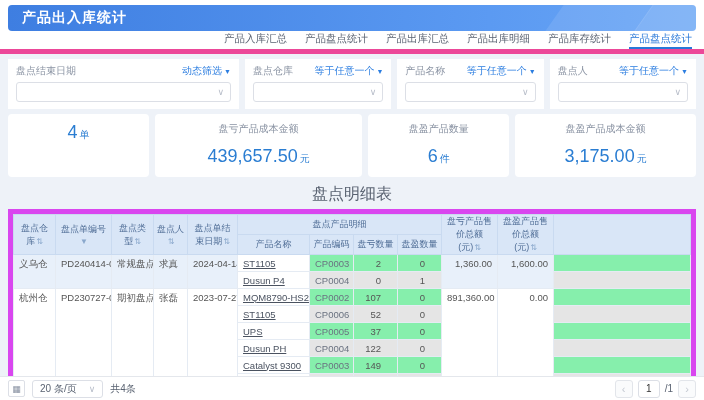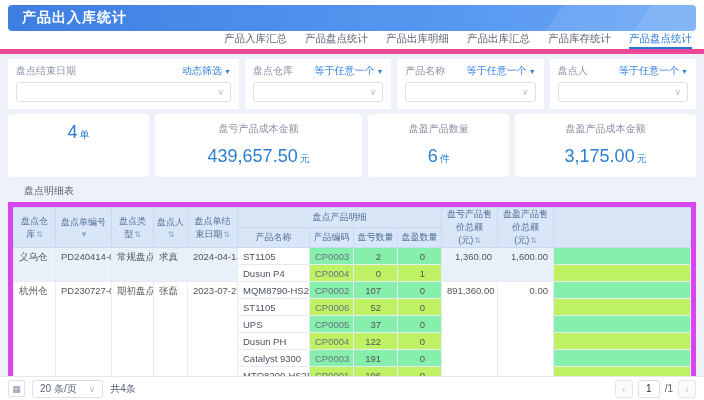--- a/index.html
+++ b/index.html
@@ -44,30 +44,30 @@
   .filter-select .chev { color: #b6bcc8; font-size: 9px; }
   
   .summary { display: flex; gap: 6px; margin-top: 5px; flex: 0 0 auto; }
   .summary-card { background: #fff; border-radius: 4px; padding: 8px 4px 10px; text-align: center; flex: 1 1 0; min-width: 0; }
   .summary-card.w15 { flex: 1.5 1 0; }
   .summary-card.w13 { flex: 1.3 1 0; }
   .card-label { color: #8a93a3; font-size: 10px; margin-bottom: 10px; white-space: nowrap; overflow: hidden; }
   .card-value { color: #2a7dd2; font-size: 18px; }
   .card-unit { color: #2a7dd2; font-size: 10px; margin-left: 2px; }
   
-  .section-title { font-size: 10px; color: #5a6372; margin: 7px 16px 4px; flex: 0 0 auto; }
+  .section-title { font-size: 16px; color: #5a6372; margin: 7px 2px 4px; flex: 0 0 auto; text-align: center; }
   .table-wrap { background: #fff; border: 5px solid #d946ef; flex: 0 0 auto; }
   table { border-collapse: collapse; width: 100%; table-layout: fixed; }
   th { background: #d9e6f7; color: #4f6d96; font-weight: normal; font-size: 9px;
     border: 1px solid #c9daf0; height: 18px; padding: 0 3px; text-align: center; overflow: hidden; }
   th .sort { color: #8aa8cc; font-size: 8px; margin-left: 1px; }
   td { font-size: 9.5px; border: 1px solid #e5ebf3; height: 17px; padding: 0 5px;
-    color: #555; overflow: hidden; white-space: nowrap; background: #bef264; }
+    color: #555; overflow: hidden; white-space: nowrap; background: #e5e5e5; }
   tr.stripe td.row-cell { background: #86efac; }
-  td.name-cell { background: #fff !important; color: #4a5260; }
+  td.name-cell { background: #fff !important; color: #4a5260; text-decoration: underline; }
   td.code-cell { color: #6a7280; }
   td.num-cell { text-align: right; padding-right: 16px; }
   td.money-cell { text-align: right; }
   td.g-cell { vertical-align: top; padding-top: 3px; }
   td.g-blue { background: #e8f0fa; }
   td.g-white { background: #fff; }
   
   .table-footer { flex: 0 0 auto; display: flex; align-items: center; gap: 7px;
     padding: 4px 8px; background: #fff; border-top: 1px solid #e4e7ec; height: 24px; }
   .icon-btn { width: 17px; height: 17px; border: 1px solid #dcdfe6; border-radius: 2px;
@@ -88,22 +88,22 @@
 
 <div class="app-header">
   <span class="app-title">产品出入库统计</span>
   <span class="hdr-deco1"></span>
   <span class="hdr-deco2"></span>
 </div>
 
 <div class="tabbar">
   <span class="tab">产品入库汇总</span>
   <span class="tab">产品盘点统计</span>
+  <span class="tab">产品出库汇总</span>
   <span class="tab">产品出库明细</span>
-  <span class="tab">产品出库汇总</span>
   <span class="tab">产品库存统计</span>
   <span class="tab active">产品盘点统计</span>
 </div>
 
 <div class="main">
 
   <div class="filters">
     <div class="filter-card wide">
       <div class="filter-head">
         <span class="filter-label">盘点结束日期</span>
@@ -250,21 +250,21 @@
           <tr>
             <td class="row-cell name-cell">Dusun PH</td>
             <td class="row-cell code-cell">CP0004</td>
             <td class="row-cell num-cell">122</td>
             <td class="row-cell num-cell">0</td>
             <td class="row-cell filler-cell"></td>
           </tr>
           <tr class="stripe">
             <td class="row-cell name-cell">Catalyst 9300</td>
             <td class="row-cell code-cell">CP0003</td>
-            <td class="row-cell num-cell">191</td>
+            <td class="row-cell num-cell">149</td>
             <td class="row-cell num-cell">0</td>
             <td class="row-cell filler-cell"></td>
           </tr>
           <tr>
             <td class="row-cell name-cell">MTQ8200-HS2P</td>
             <td class="row-cell code-cell">CP0001</td>
             <td class="row-cell num-cell">196</td>
             <td class="row-cell num-cell">0</td>
             <td class="row-cell filler-cell"></td>
           </tr>

